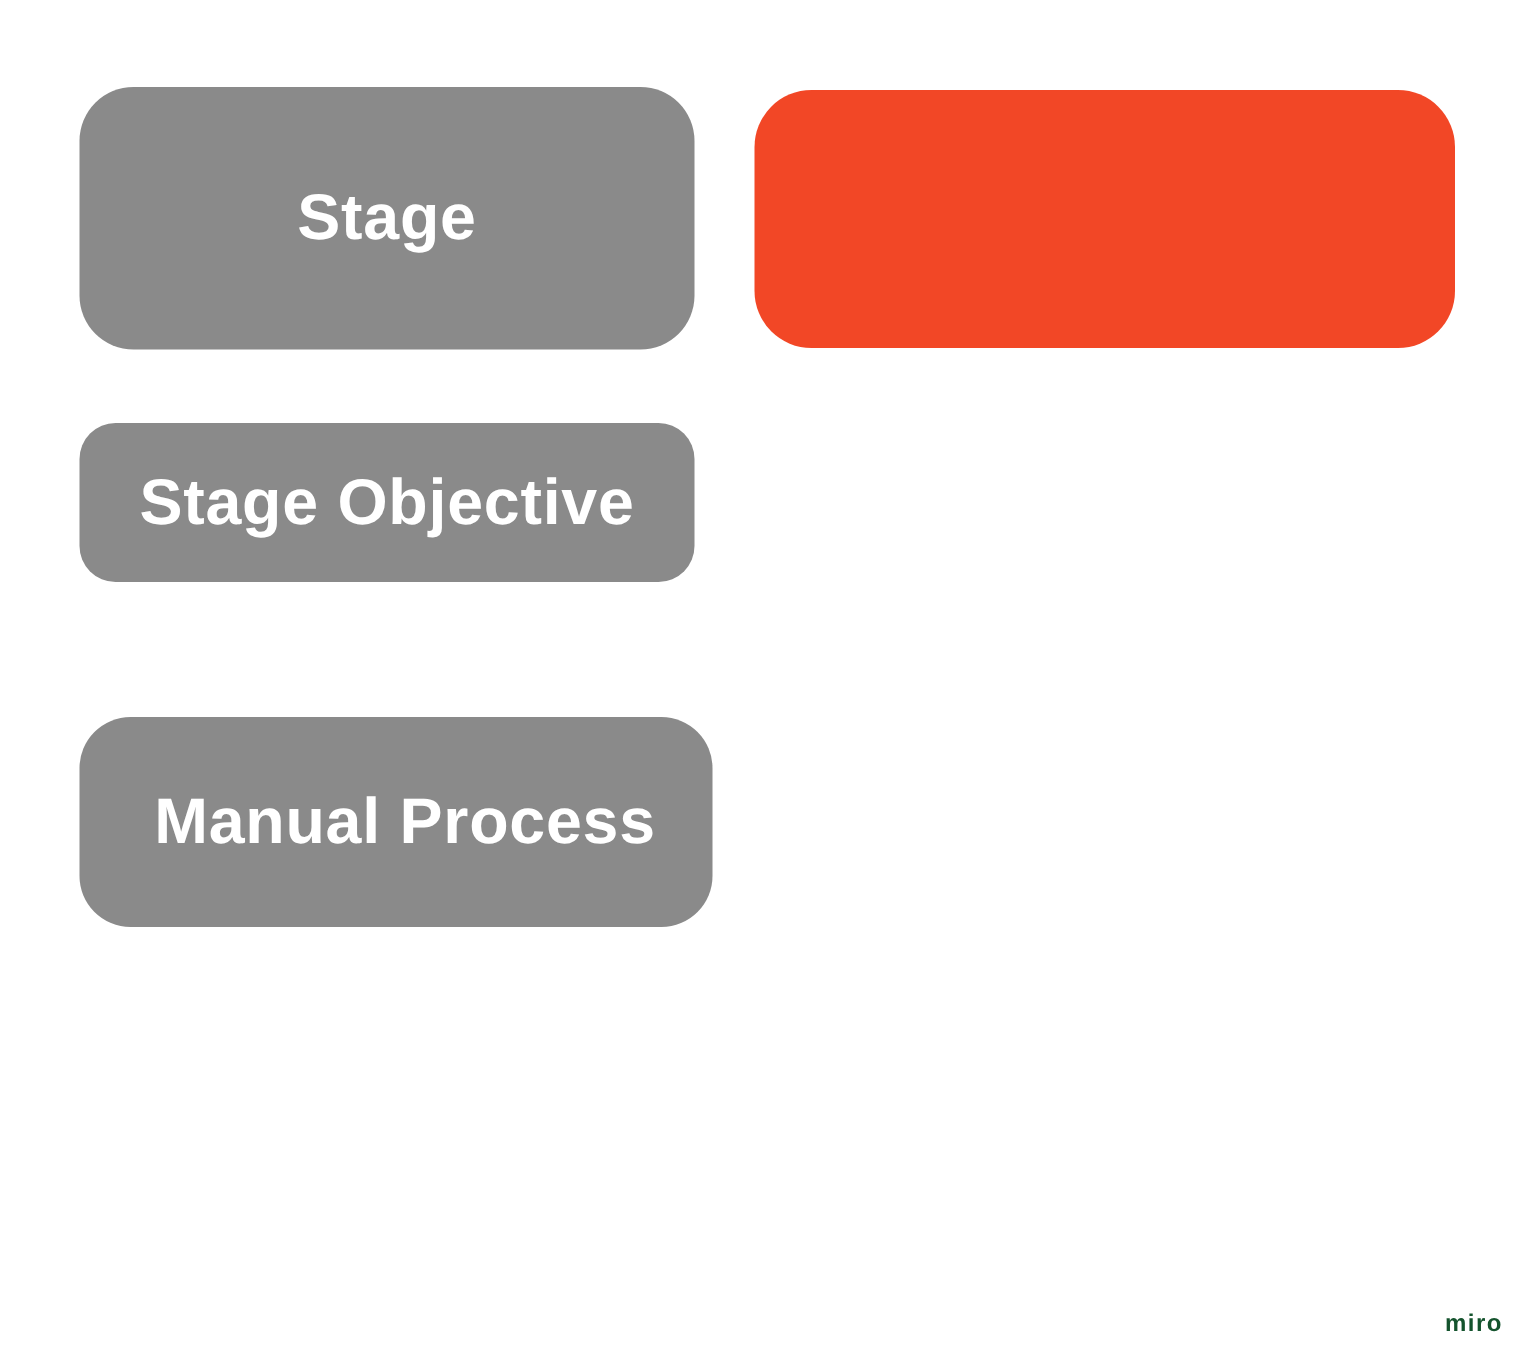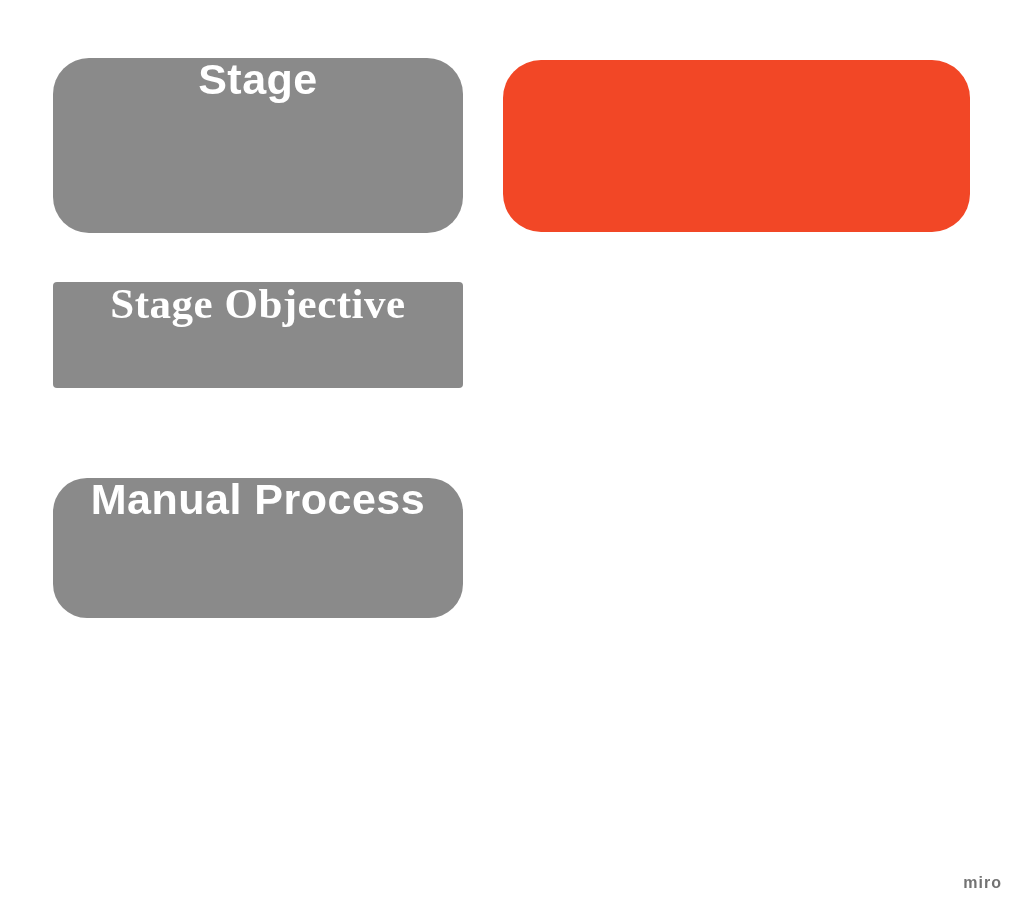--- a/index.html
+++ b/index.html
@@ -14,20 +14,21 @@
     background: #ffffff;
     font-family: "Liberation Sans", sans-serif;
   }
   .board {
     position: absolute;
     inset: 0;
   }
   .shape {
     position: absolute;
     display: flex;
+    align-items: center;
     justify-content: center;
   }
   .shape-label {
     color: #ffffff;
     font-weight: bold;
     font-size: 43px;
     line-height: 1;
     letter-spacing: 0.5px;
     text-align: center;
     user-select: none;
@@ -38,27 +39,27 @@
     border-radius: 36px;
   }
   .shape-red {
     left: 503px; top: 60px;
     width: 467px; height: 172px;
     border-radius: 38px;
   }
   .shape-objective {
     left: 53px; top: 282px;
     width: 410px; height: 106px;
-    border-radius: 4px;
-    font-family: Liberation Serif, serif;
+    border-radius: 24px;
   }
   .shape-manual {
     left: 53px; top: 478px;
     width: 410px; height: 140px;
     border-radius: 34px;
+    padding-left: 12px;
   }
   .shape-automations {
     left: 53px; top: 682px;
     width: 410px; height: 130px;
     border-radius: 34px;
   }
   .watermark {
     position: absolute;
     right: 22px;
     bottom: 22px;
@@ -81,15 +82,15 @@
 
   <div class="shape shape-objective" style="background: rgb(138, 138, 138);">
     <span class="shape-label">Stage Objective</span>
   </div>
 
   <div class="shape shape-manual" style="background: rgb(138, 138, 138);">
     <span class="shape-label">Manual Process</span>
   </div>
 
 
-  <span class="watermark" style="color: #737373;">miro</span>
+  <span class="watermark" style="color: #14532d;">miro</span>
 
 </div>
 
 </body></html>

